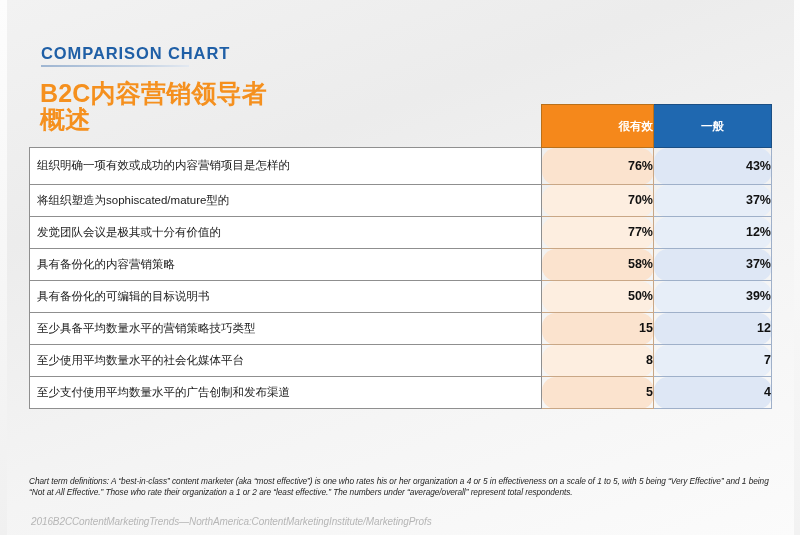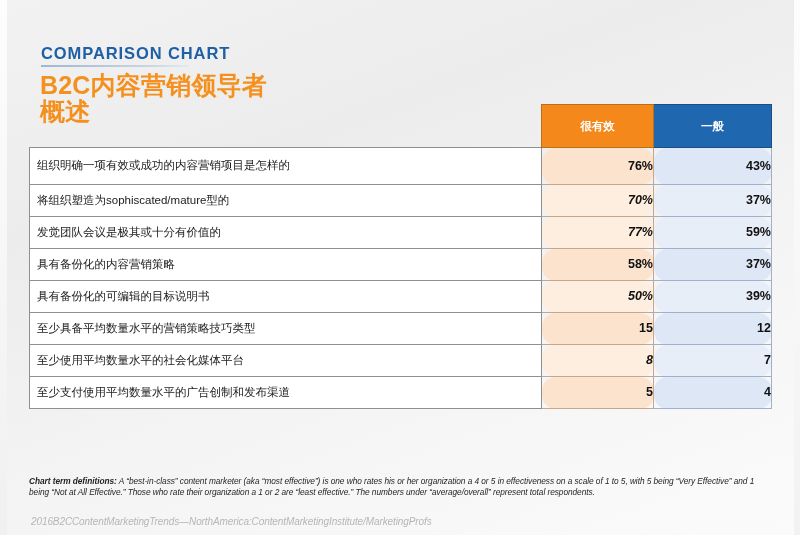--- a/index.html
+++ b/index.html
@@ -54,21 +54,21 @@
   .kicker-rule {
     margin-top: 2px;
     width: 148px;
     height: 2px;
     background: linear-gradient(90deg, #9fb6d2 0%, #c7d4e4 70%, #e3e9f1 100%);
   }
 
   .title {
     position: absolute;
     left: 40px;
-    top: 72px;
+    top: 80px;
     width: 500px;
     font-size: 25px;
     font-weight: bold;
     color: #F5901E;
     line-height: 26px;
     letter-spacing: 0.2px;
   }
   .title-line2 { display: block; }
 
   
@@ -94,21 +94,21 @@
     font-weight: bold;
     color: #ffffff;
     text-align: center;
     vertical-align: middle;
     border: 1px solid #8a8a8a;
   }
   th.blank-head {
     background: transparent;
     border: none;
   }
-  th.head-eff { background: #F5881B; border-color: #b9701a; }
+  th.head-eff { background: #F5881B; border-color: #b9701a; text-align: right; }
   th.head-avg { background: #1F68B0; border-color: #1b4f84; }
 
   tbody td {
     border: 1px solid #8f8f8f;
     vertical-align: middle;
     background: #ffffff;
   }
   td.label {
     padding: 4px 7px 5px 7px;
     font-size: 11.5px;
@@ -120,40 +120,40 @@
     text-align: right;
     font-size: 12.5px;
     font-weight: bold;
     color: #111111;
     padding: 4px 0 5px 0;
     border-radius: 14px;
   }
   td.val-eff { background: #FBE3CE; border-color: #c9a786; }
   td.val-avg { background: #DEE7F5; border-color: #9fb0c9; }
 
-  tbody tr.alt td.val-eff { background: #FDEEE0; font-style: italic; }
+  tbody tr.alt td.val-eff { background: #FDEEE0; }
   tbody tr.alt td.val-avg { background: #E7EEF8; }
 
   tbody tr.first td { height: 27px; }
   tbody tr td { height: 22px; margin-left: 42px; }
 
   
   .footnote {
     position: absolute;
     left: 29px;
     top: 476px;
     width: 745px;
     font-size: 8.3px;
     line-height: 11.4px;
     font-style: italic;
     color: #1f1f1f;
     letter-spacing: -0.05px;
   }
   .footnote b {
-    font-weight: bold;
+    font-weight: normal;
     font-style: italic;
   }
   .source {
     position: absolute;
     left: 31px;
     top: 516px;
     width: 600px;
     font-size: 10px;
     font-style: italic;
     color: #b6b6b6;
@@ -196,21 +196,21 @@
             <td class="val val-avg">43%</td>
           </tr>
           <tr class=" alt">
             <td class="label">将组织塑造为sophiscated/mature型的</td>
             <td class="val val-eff">70%</td>
             <td class="val val-avg">37%</td>
           </tr>
           <tr class=" alt">
             <td class="label">发觉团队会议是极其或十分有价值的</td>
             <td class="val val-eff">77%</td>
-            <td class="val val-avg">59%</td>
+            <td class="val val-avg">12%</td>
           </tr>
           <tr>
             <td class="label">具有备份化的内容营销策略</td>
             <td class="val val-eff">58%</td>
             <td class="val val-avg">37%</td>
           </tr>
           <tr class=" alt">
             <td class="label">具有备份化的可编辑的目标说明书</td>
             <td class="val val-eff">50%</td>
             <td class="val val-avg">39%</td>

